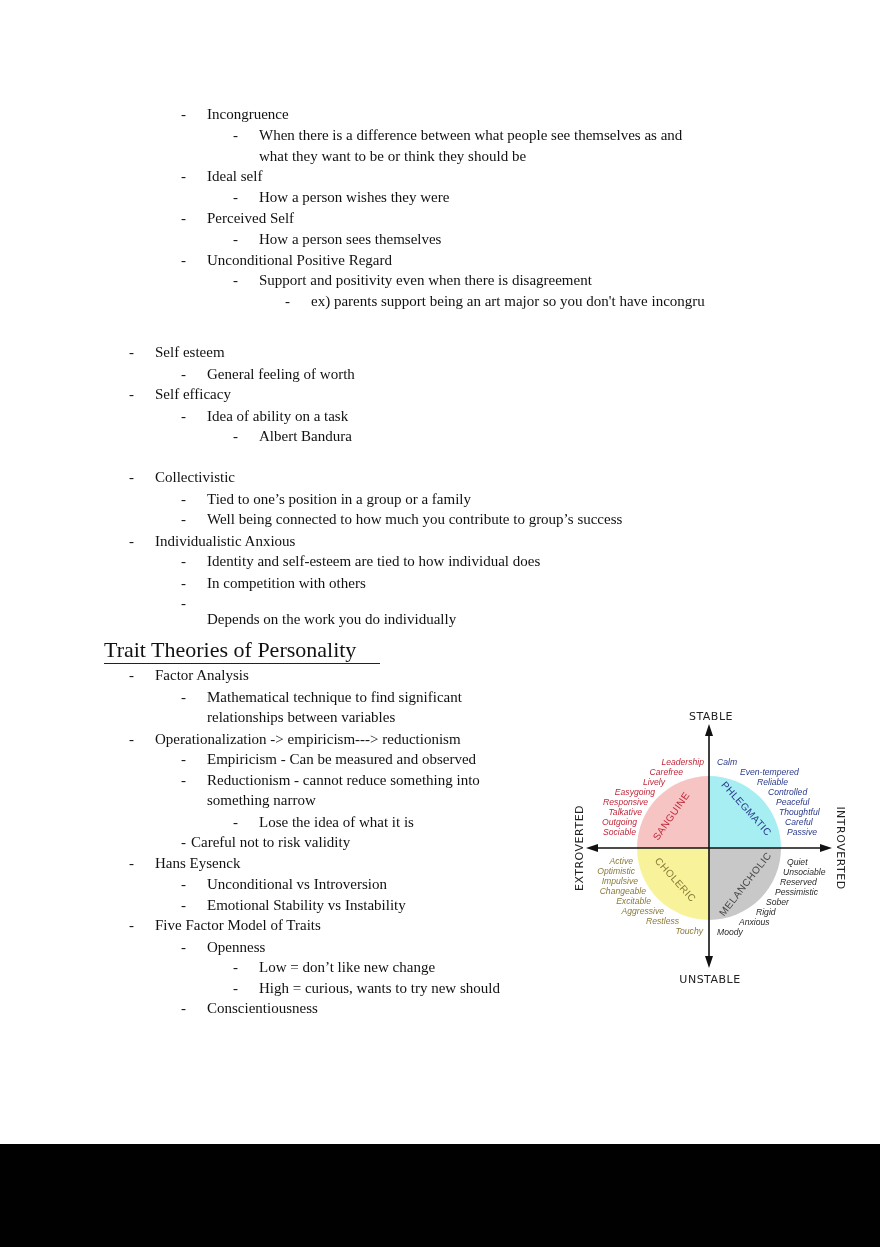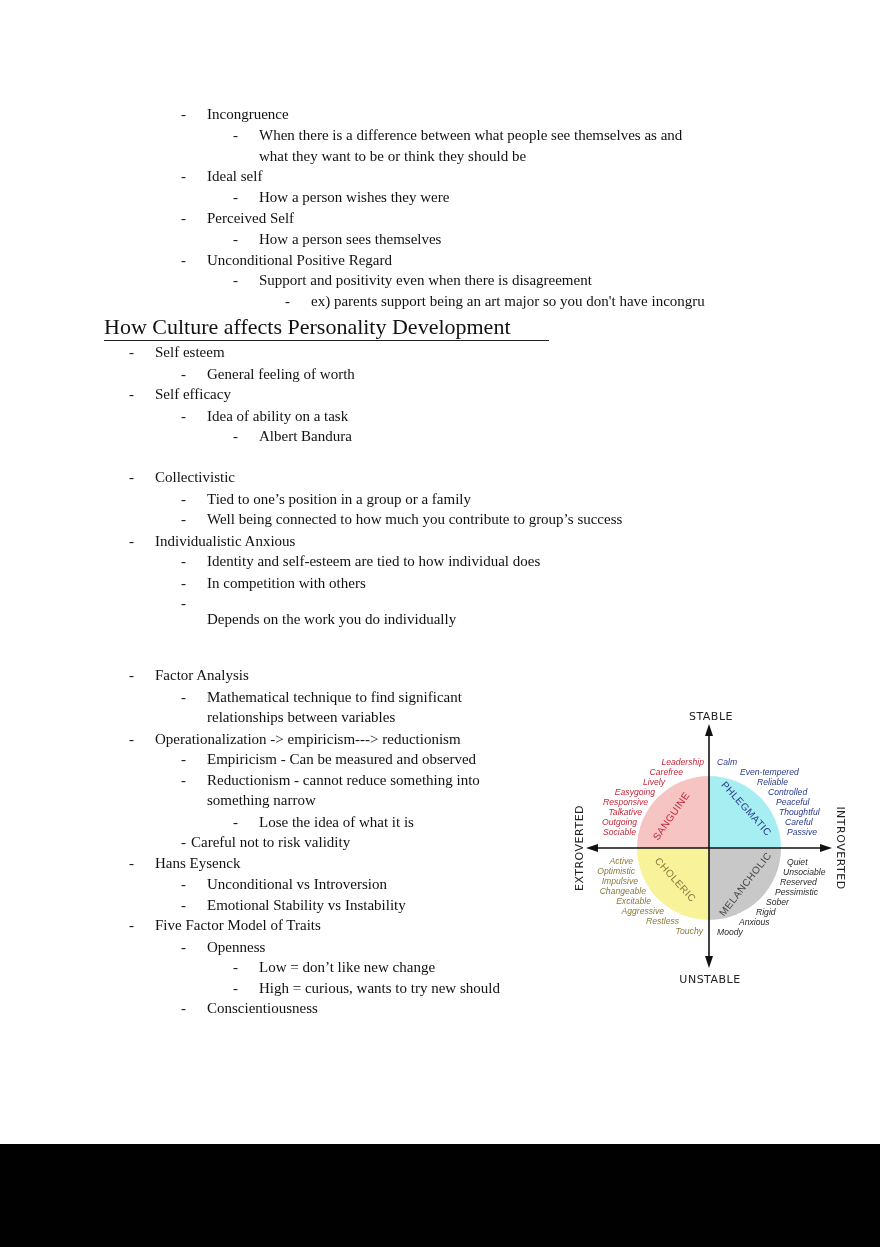--- a/index.html
+++ b/index.html
@@ -54,21 +54,20 @@
     <span class="dash" style="left:181px;top:250px">-</span>
     <span class="line" style="left:207px;top:250px">Unconditional Positive Regard</span>
 
     <span class="dash" style="left:233px;top:270px">-</span>
     <span class="line" style="left:259px;top:270px">Support and positivity even when there is disagreement</span>
 
     <span class="dash" style="left:285px;top:291px">-</span>
     <span class="line" style="left:311px;top:291px">ex) parents support being an art major so you don't have incongru</span>
   </div>
 
-  <div class="heading" style="left:104px;top:314px">How Culture affects Personality Development</div>
   <div>
     <span class="dash" style="left:129px;top:342px">-</span>
     <span class="line" style="left:155px;top:342px">Self esteem</span>
 
     <span class="dash" style="left:181px;top:364px">-</span>
     <span class="line" style="left:207px;top:364px">General feeling of worth</span>
 
     <span class="dash" style="left:129px;top:384px">-</span>
     <span class="line" style="left:155px;top:384px">Self efficacy</span>
 
@@ -93,20 +92,21 @@
     <span class="dash" style="left:181px;top:551px">-</span>
     <span class="line" style="left:207px;top:551px">Identity and self-esteem are tied to how individual does</span>
 
     <span class="dash" style="left:181px;top:573px">-</span>
     <span class="line" style="left:207px;top:573px">In competition with others</span>
 
     <span class="dash" style="left:181px;top:593px">-</span>
     <span class="line" style="left:207px;top:609px">Depends on the work you do individually</span>
   </div>
 
+  <div class="heading" style="left:104px;top:637px;padding-right:24px">Trait Theories of Personality</div>
   <div>
     <span class="dash" style="left:129px;top:665px">-</span>
     <span class="line" style="left:155px;top:665px">Factor Analysis</span>
 
     <span class="dash" style="left:181px;top:687px">-</span>
     <span class="line" style="left:207px;top:687px">Mathematical technique to find significant</span>
     <span class="line" style="left:207px;top:707px">relationships between variables</span>
 
     <span class="dash" style="left:129px;top:729px">-</span>
     <span class="line" style="left:155px;top:729px">Operationalization -&gt; empiricism---&gt; reductionism</span>

